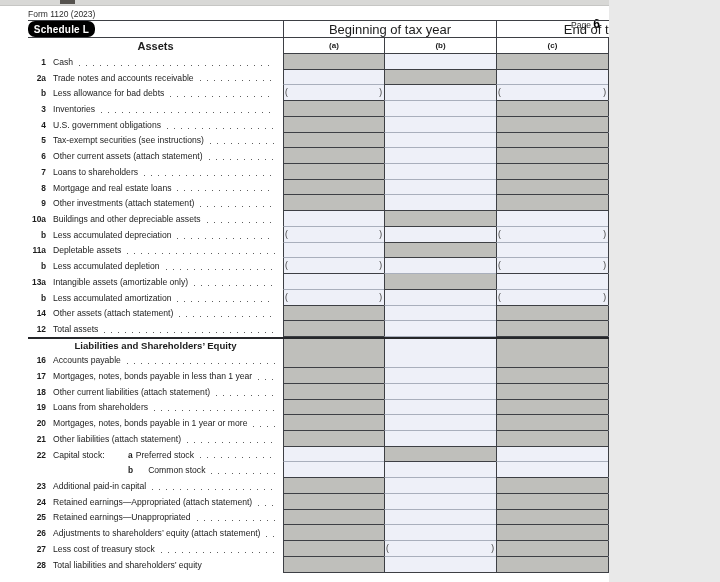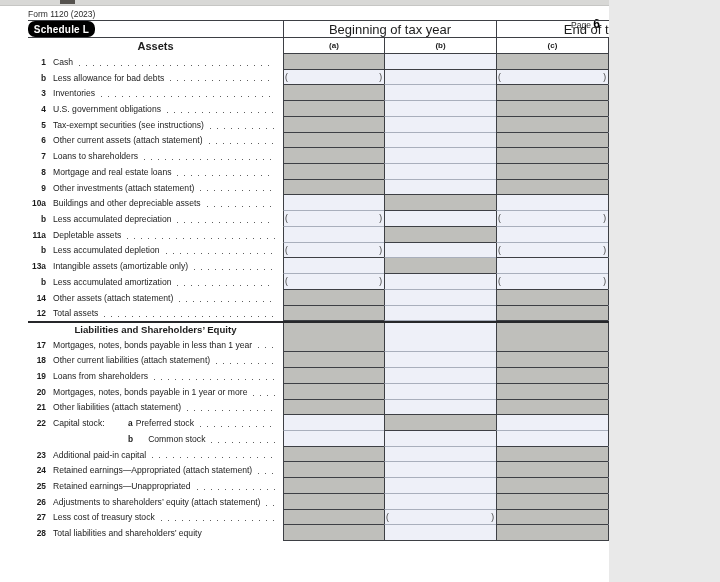--- a/index.html
+++ b/index.html
@@ -89,20 +89,31 @@
             <span class="lbl">Cash</span>
             <span class="leader"></span>
           </div>
           <div class="cell w-a cs bd"></div>
           <div class="cell w-b co bd"></div>
           <div class="cell w-c cs bd"></div>
           <div class="cell w-d co bd"></div>
         </div>
         <div class="row">
           <div class="desc">
+            <span class="num">2a</span>
+            <span class="lbl">Trade notes and accounts receivable</span>
+            <span class="leader"></span>
+          </div>
+          <div class="cell w-a co bl"></div>
+          <div class="cell w-b cs bd"></div>
+          <div class="cell w-c co bl"></div>
+          <div class="cell w-d cs bd"></div>
+        </div>
+        <div class="row">
+          <div class="desc">
             <span class="num">b</span>
             <span class="lbl">Less allowance for bad debts</span>
             <span class="leader"></span>
           </div>
           <div class="cell w-a co bd">
             <span class="pl">(</span>
             <span class="pr">)</span>
           </div>
           <div class="cell w-b co bl"></div>
           <div class="cell w-c co bd">
@@ -293,20 +304,31 @@
           <div class="cell w-b co bl"></div>
           <div class="cell w-c cs bd"></div>
           <div class="cell w-d co bl"></div>
         </div>
         <div class="row sec-row">
           <div class="sec-lbl">Liabilities and Shareholders’ Equity</div>
           <div class="cell w-a cs bd nb"></div>
           <div class="cell w-b co bl nb"></div>
           <div class="cell w-c cs bd nb"></div>
           <div class="cell w-d co bl nb"></div>
+        </div>
+        <div class="row">
+          <div class="desc">
+            <span class="num">16</span>
+            <span class="lbl">Accounts payable</span>
+            <span class="leader"></span>
+          </div>
+          <div class="cell w-a cs bd"></div>
+          <div class="cell w-b co bl"></div>
+          <div class="cell w-c cs bd"></div>
+          <div class="cell w-d co bl"></div>
         </div>
         <div class="row">
           <div class="desc">
             <span class="num">17</span>
             <span class="lbl">Mortgages, notes, bonds payable in less than 1 year</span>
             <span class="leader"></span>
           </div>
           <div class="cell w-a cs bd"></div>
           <div class="cell w-b co bl"></div>
           <div class="cell w-c cs bd"></div>

